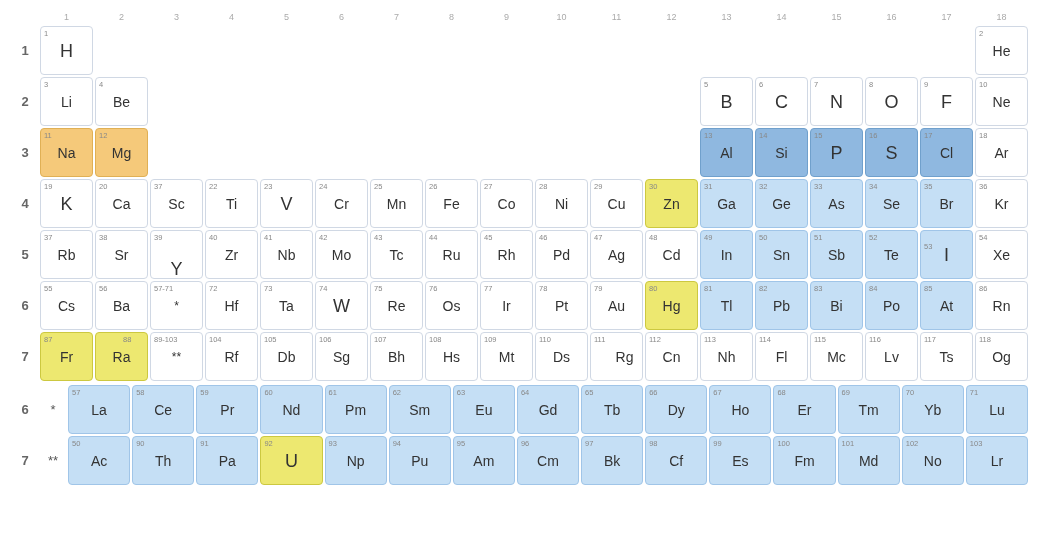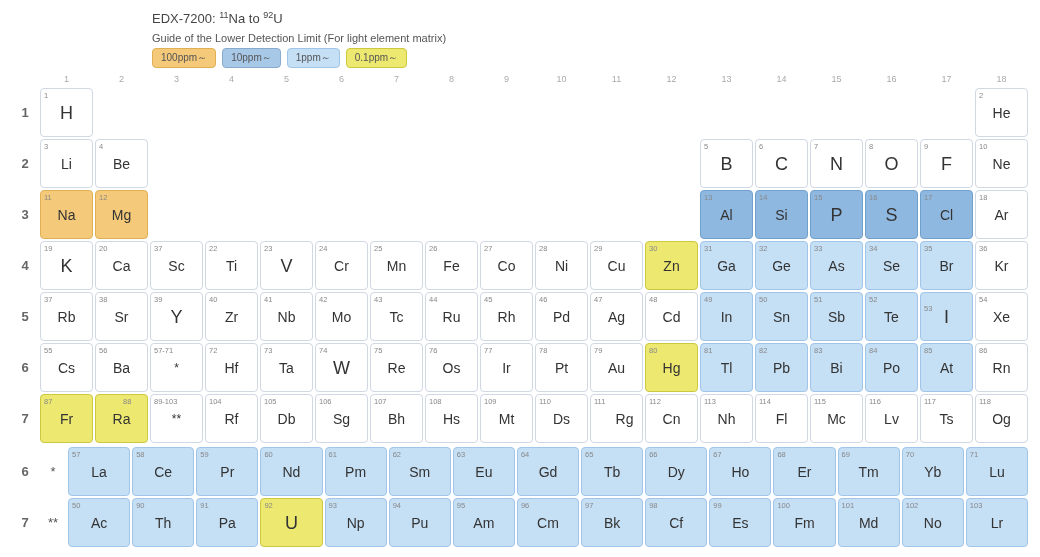--- a/index.html
+++ b/index.html
@@ -19,37 +19,20 @@
       height: 557px;
       padding: 10px 12px;
       position: relative;
     }
   </style>
 </head>
 <body>
 
 <div class="container">
 
-  <div style="display:flex; align-items:flex-start; margin-bottom:4px;">
-    <div style="width:140px;"></div>
-    <div>
-      <div style="font-size:13px; color:#444; margin-bottom:6px;">
-        EDX-7200: <sup style="font-size:9px;">11</sup>Na to <sup style="font-size:9px;">92</sup>U
-      </div>
-      <div style="font-size:11px; color:#555; margin-bottom:4px;">
-        Guide of the Lower Detection Limit (For light element matrix)
-      </div>
-      <div style="display:flex; gap:6px; align-items:center;">
-        <div style="background:#f5c97a; border-radius:4px; padding:2px 8px; font-size:10px; color:#555; border:1px solid #e0b055;">100ppm～</div>
-        <div style="background:#a8c8e8; border-radius:4px; padding:2px 8px; font-size:10px; color:#555; border:1px solid #88aacc;">10ppm～</div>
-        <div style="background:#c5dff5; border-radius:4px; padding:2px 8px; font-size:10px; color:#555; border:1px solid #a0c5e8;">1ppm～</div>
-        <div style="background:#ede870; border-radius:4px; padding:2px 8px; font-size:10px; color:#555; border:1px solid #ccc840;">0.1ppm～</div>
-      </div>
-    </div>
-  </div>
 
   <div id="main-pt" style="width: 100%; margin-bottom: 4px; display: grid; grid-template-columns: 26px repeat(18, 1fr); grid-template-rows: repeat(8, auto); gap: 2px;">
       <div style="display: flex; align-items: center; justify-content: center; font-size: 9px; color: rgb(170, 170, 170); height: 14px;"></div>
       <div style="display: flex; align-items: center; justify-content: center; font-size: 9px; color: rgb(170, 170, 170); height: 14px;">1</div>
       <div style="display: flex; align-items: center; justify-content: center; font-size: 9px; color: rgb(170, 170, 170); height: 14px;">2</div>
       <div style="display: flex; align-items: center; justify-content: center; font-size: 9px; color: rgb(170, 170, 170); height: 14px;">3</div>
       <div style="display: flex; align-items: center; justify-content: center; font-size: 9px; color: rgb(170, 170, 170); height: 14px;">4</div>
       <div style="display: flex; align-items: center; justify-content: center; font-size: 9px; color: rgb(170, 170, 170); height: 14px;">5</div>
       <div style="display: flex; align-items: center; justify-content: center; font-size: 9px; color: rgb(170, 170, 170); height: 14px;">6</div>
       <div style="display: flex; align-items: center; justify-content: center; font-size: 9px; color: rgb(170, 170, 170); height: 14px;">7</div>
@@ -250,21 +233,21 @@
       </div>
       <div style="display: flex; align-items: center; justify-content: center; font-weight: bold; font-size: 13px; color: rgb(102, 102, 102); height: 49px;">5</div>
       <div style="position: relative; border-radius: 4px; display: flex; flex-direction: column; align-items: center; justify-content: center; height: 49px; min-width: 0px; background: rgb(255, 255, 255); border: 1px solid rgb(208, 216, 228);">
         <span style="position: absolute; top: 2px; left: 3px; font-size: 7.5px; color: rgb(136, 136, 136);">37</span>
         <span style="font-size: 14px; font-weight: 500; color: rgb(51, 51, 51); line-height: 1;">Rb</span>
       </div>
       <div style="position: relative; border-radius: 4px; display: flex; flex-direction: column; align-items: center; justify-content: center; height: 49px; min-width: 0px; background: rgb(255, 255, 255); border: 1px solid rgb(208, 216, 228);">
         <span style="position: absolute; top: 2px; left: 3px; font-size: 7.5px; color: rgb(136, 136, 136);">38</span>
         <span style="font-size: 14px; font-weight: 500; color: rgb(51, 51, 51); line-height: 1;">Sr</span>
       </div>
-      <div style="position: relative; border-radius: 4px; display: flex; flex-direction: column; align-items: center; justify-content: center; height: 49px; min-width: 0px; background: rgb(255, 255, 255); border: 1px solid rgb(208, 216, 228);">
+      <div style="position: relative; border-radius: 4px; display: flex; flex-direction: column; align-items: center; justify-content: flex-end; height: 49px; min-width: 0px; background: rgb(255, 255, 255); border: 1px solid rgb(208, 216, 228);">
         <span style="position: absolute; top: 2px; left: 3px; font-size: 7.5px; color: rgb(136, 136, 136);">39</span>
         <span style="font-size: 18px; font-weight: 500; color: rgb(51, 51, 51); line-height: 1;">Y</span>
       </div>
       <div style="position: relative; border-radius: 4px; display: flex; flex-direction: column; align-items: center; justify-content: center; height: 49px; min-width: 0px; background: rgb(255, 255, 255); border: 1px solid rgb(208, 216, 228);">
         <span style="position: absolute; top: 2px; left: 3px; font-size: 7.5px; color: rgb(136, 136, 136);">40</span>
         <span style="font-size: 14px; font-weight: 500; color: rgb(51, 51, 51); line-height: 1;">Zr</span>
       </div>
       <div style="position: relative; border-radius: 4px; display: flex; flex-direction: column; align-items: center; justify-content: center; height: 49px; min-width: 0px; background: rgb(255, 255, 255); border: 1px solid rgb(208, 216, 228);">
         <span style="position: absolute; top: 2px; left: 3px; font-size: 7.5px; color: rgb(136, 136, 136);">41</span>
         <span style="font-size: 14px; font-weight: 500; color: rgb(51, 51, 51); line-height: 1;">Nb</span>

